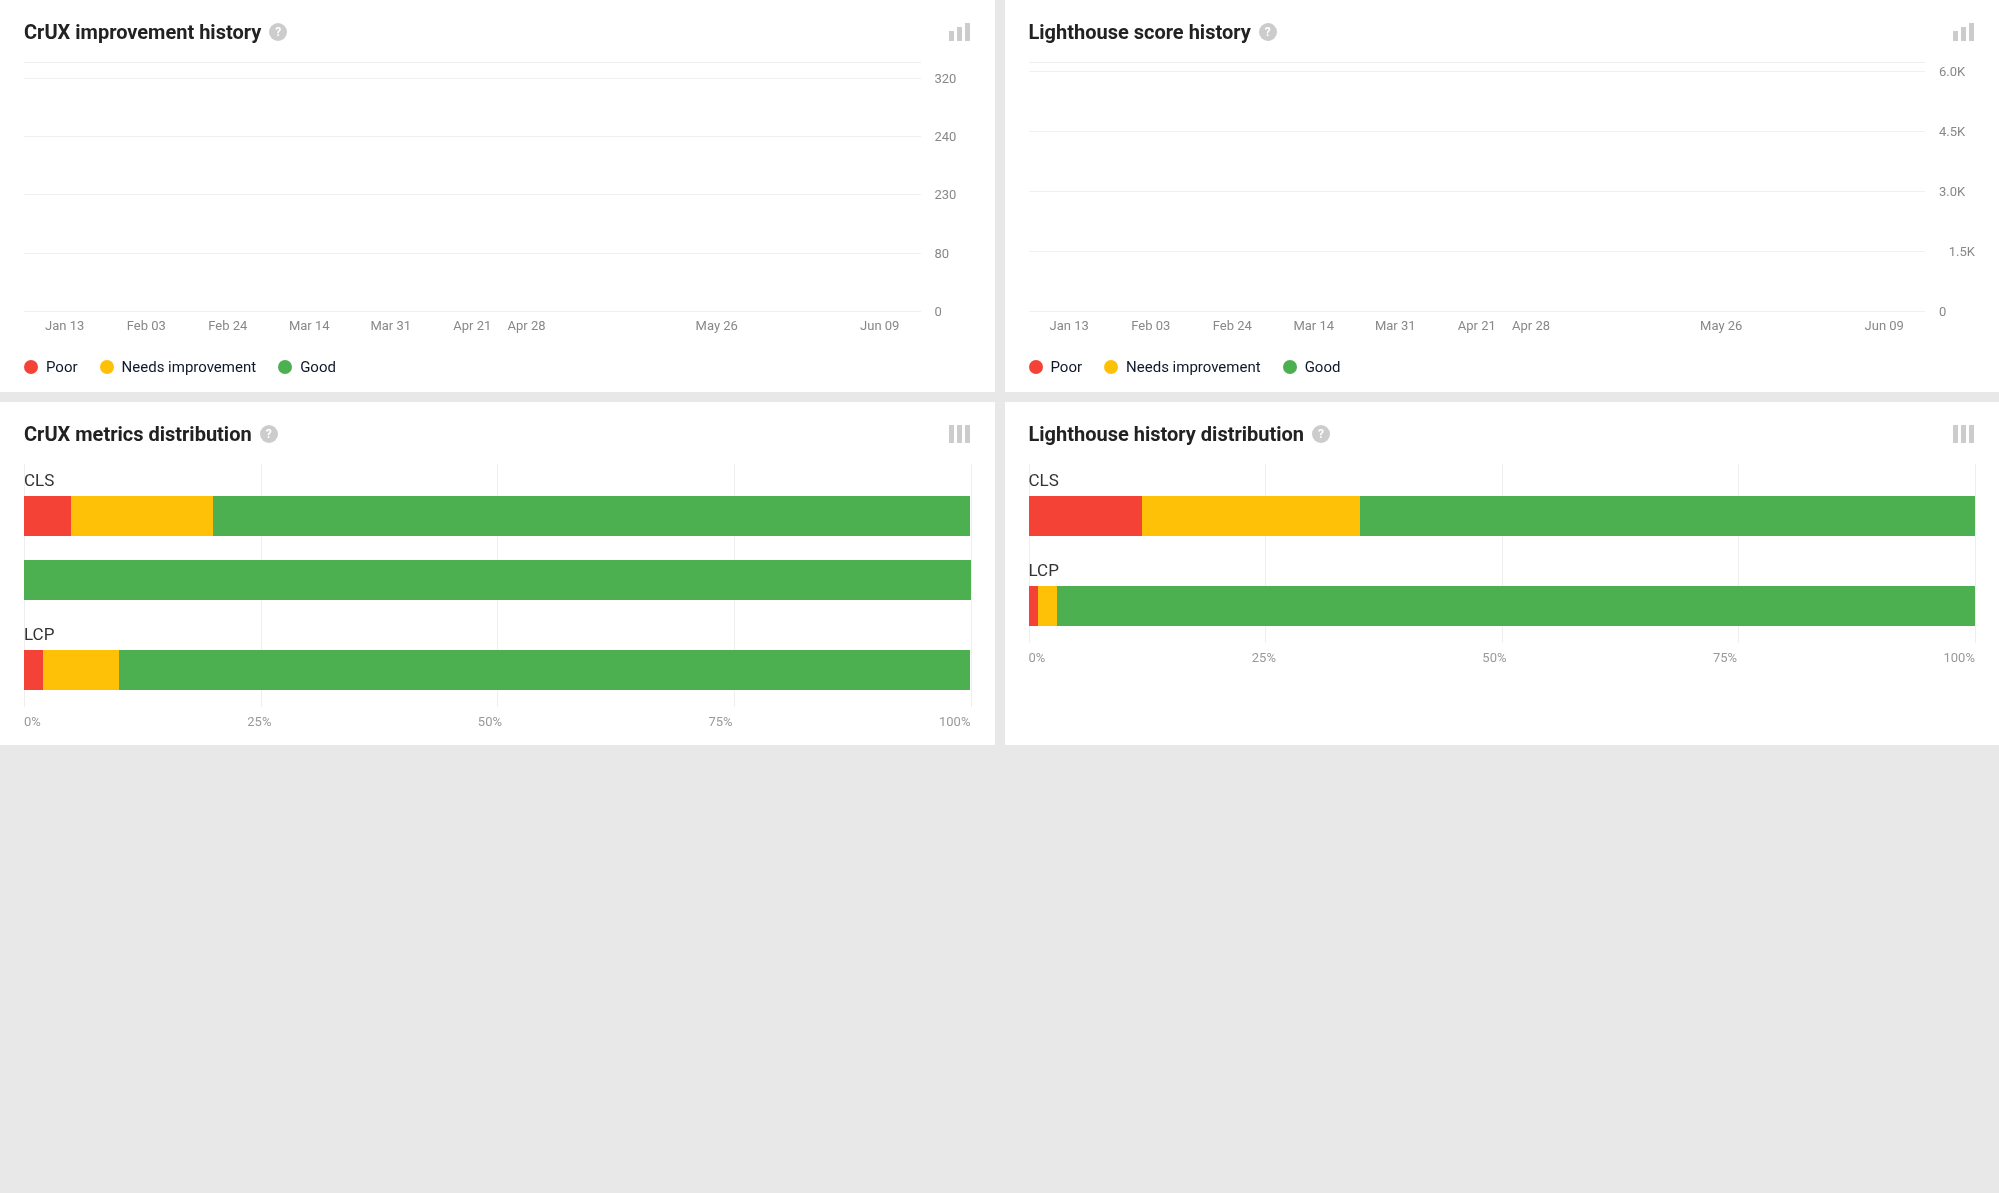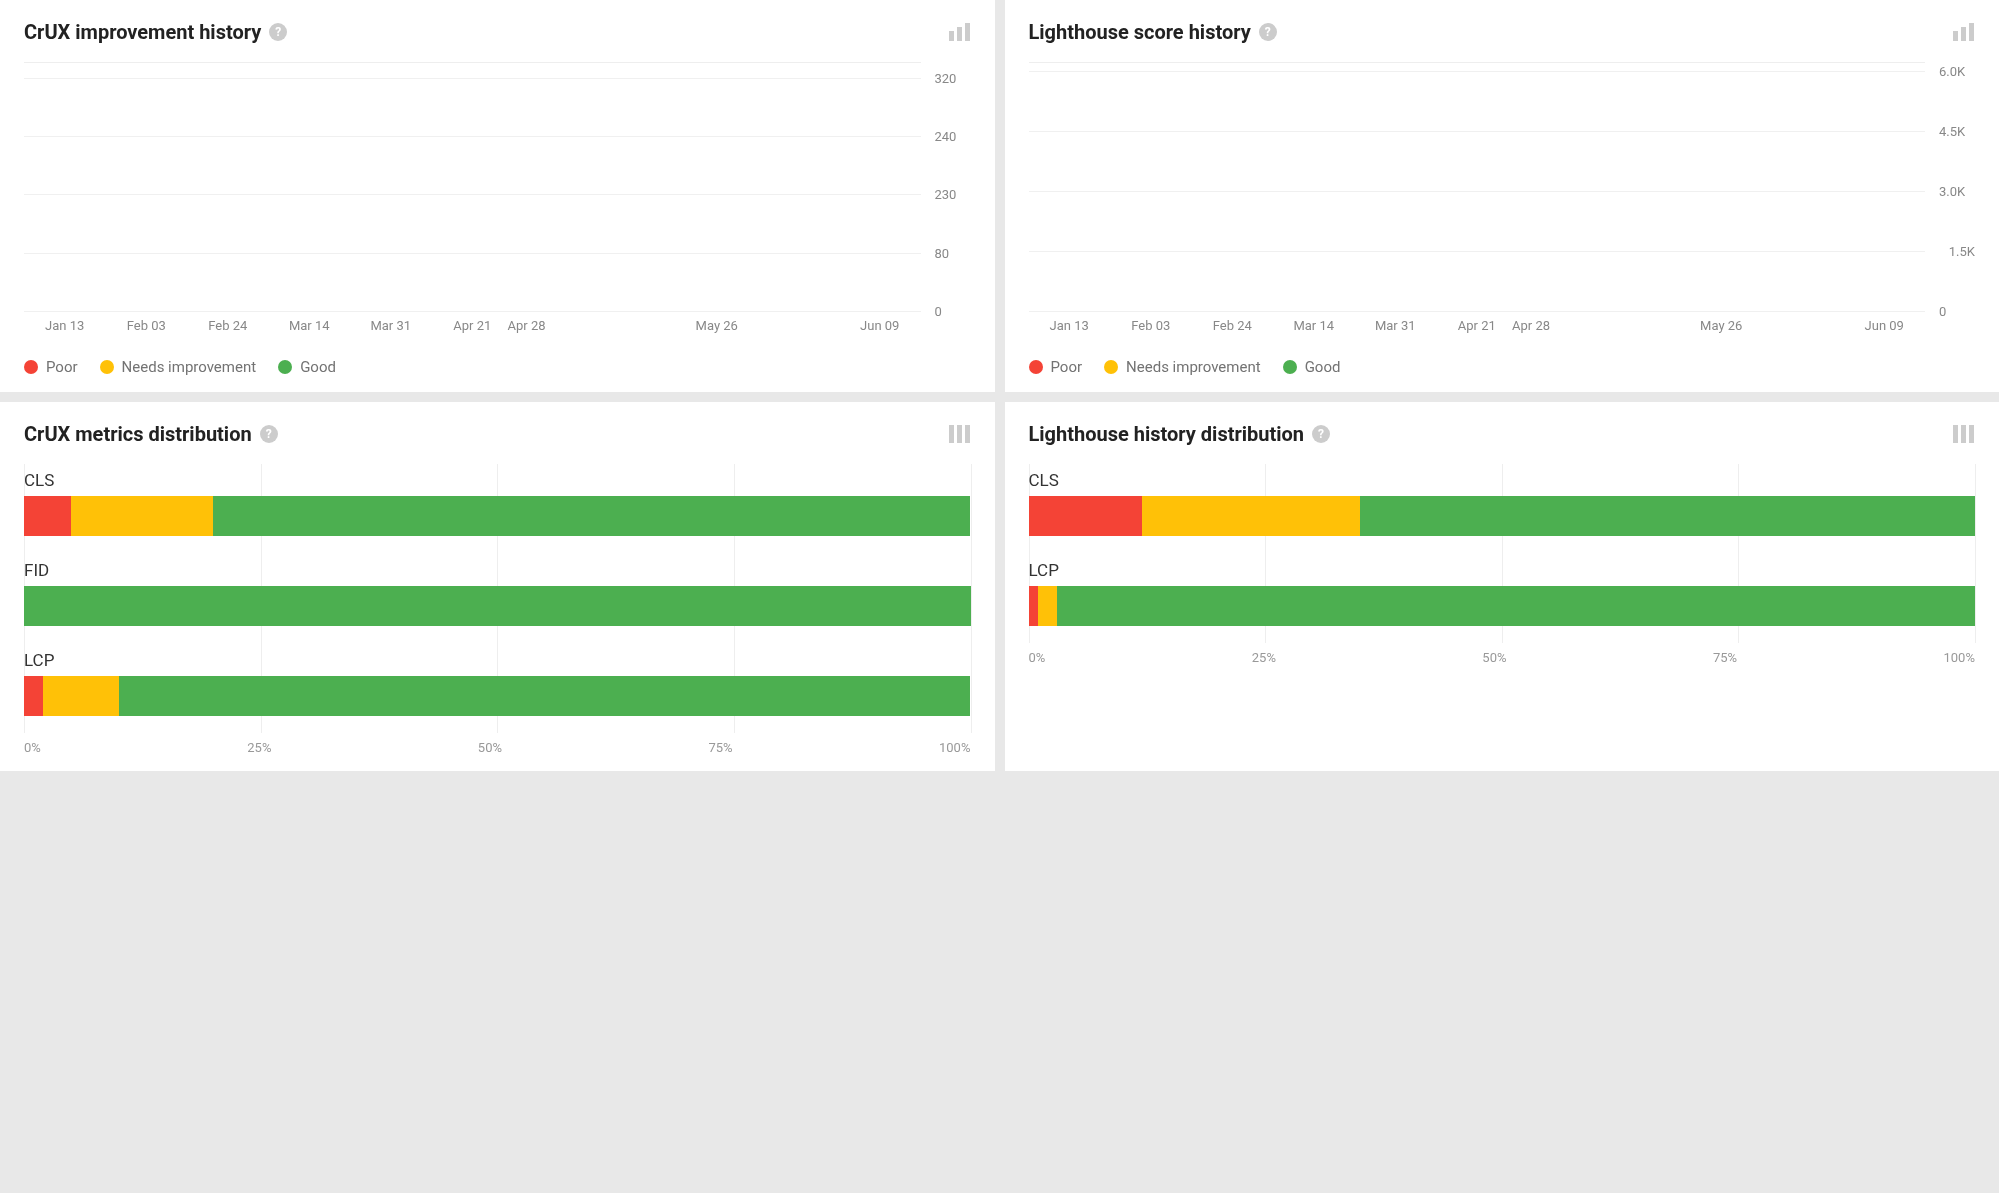--- a/index.html
+++ b/index.html
@@ -107,21 +107,21 @@
     color: #888;
     transform: translateX(-50%);
     white-space: nowrap;
   }
 
   .legend {
     display: flex;
     gap: 22px;
     margin-top: 18px;
     font-size: 15px;
-    color: #737373;
+    color: #0f172a;
   }
   .legend-item { display: flex; align-items: center; gap: 8px; }
   .dot {
     width: 14px; height: 14px; border-radius: 50%;
     flex: 0 0 14px;
   }
 
   
   .dist-wrap { margin-top: 14px; }
   .dist-grid {
@@ -638,21 +638,20 @@
           </div>
           <div class="dist-row">
             <div class="dist-label">CLS</div>
             <div class="dist-bar">
               <div class="seg-poor" style="width: 5%;"></div>
               <div class="seg-ni" style="width: 15%;"></div>
               <div class="seg-good" style="width: 80%;"></div>
             </div>
           </div>
           <div class="dist-row">
-            <div class="dist-label">FID</div>
             <div class="dist-bar">
               <div class="seg-poor" style="width: 0%;"></div>
               <div class="seg-ni" style="width: 0%;"></div>
               <div class="seg-good" style="width: 100%;"></div>
             </div>
           </div>
           <div class="dist-row">
             <div class="dist-label">LCP</div>
             <div class="dist-bar">
               <div class="seg-poor" style="width: 2%;"></div>

